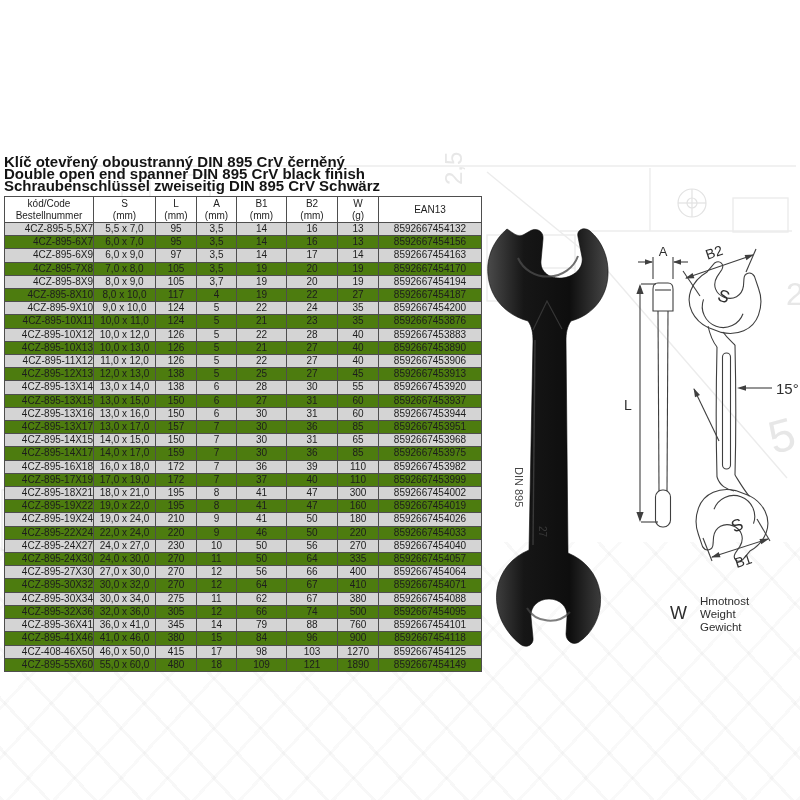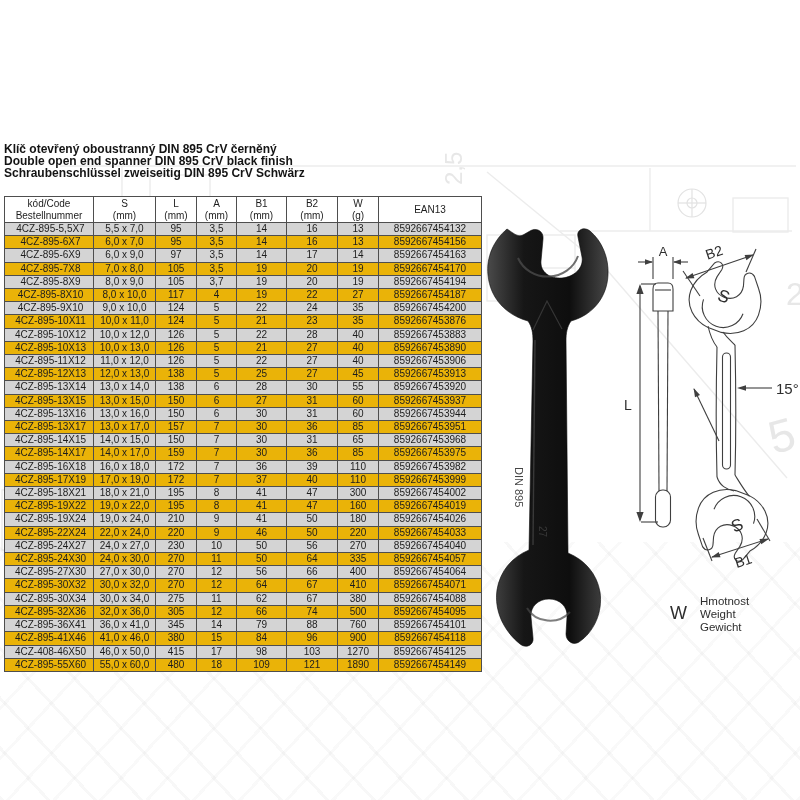--- a/index.html
+++ b/index.html
@@ -5,33 +5,33 @@
   html,body{margin:0;padding:0;}
   #canvas{position:relative;width:800px;height:800px;background:#ffffff;overflow:hidden;
           font-family:"Liberation Sans",sans-serif;}
   
   #watermark-svg{position:absolute;left:0;top:0;z-index:0;}
   #plate-texture{position:absolute;left:0;top:542px;width:800px;height:258px;z-index:0;
     background:
       repeating-linear-gradient(47deg, rgba(110,110,110,.05) 0 3px, transparent 3px 34px),
       repeating-linear-gradient(-47deg, rgba(110,110,110,.04) 0 3px, transparent 3px 34px);}
   
-  #titles{position:absolute;left:4px;top:144px;z-index:2;font-weight:bold;
-          font-size:12px;line-height:11.9px;color:#141414;letter-spacing:0;}
+  #titles{position:absolute;left:4px;top:156px;z-index:2;font-weight:bold;
+          font-size:15px;line-height:11.9px;color:#141414;letter-spacing:0;}
   
   #spec-table{position:absolute;left:4px;top:196px;z-index:2;border-collapse:collapse;
               table-layout:fixed;width:477px;font-size:10px;color:#1d1d1d;
               border:1px solid #3f3f3f;background:#fff;padding-left:36px;}
   #spec-table th,#spec-table td{border:1px solid #4e4e4e;padding:0;text-align:center;
               font-weight:normal;white-space:nowrap;overflow:hidden;}
   #spec-table thead th{height:25px;vertical-align:middle;background:#ffffff;line-height:11.5px;}
   #spec-table tbody td{height:12.2px;line-height:12.2px;}
   #spec-table tbody tr.g{background:#d4d4d4;}
-  #spec-table tbody tr.w{background:#eab308;}
-  #spec-table td.c-code{text-align:center;padding-left:3px;}
+  #spec-table tbody tr.w{background:#4d7c0f;}
+  #spec-table td.c-code{text-align:right;padding-left:3px;}
   
   #right-panel{position:absolute;left:440px;top:140px;z-index:3;}
   .dim{stroke:#3f3f3f;stroke-width:1.1;fill:none;}
   .dimfill{fill:#3f3f3f;stroke:none;}
   .dimtext{fill:#2e2e2e;font-family:"Liberation Sans",sans-serif;}
   .wm{stroke:#ececec;stroke-width:1.4;fill:none;}
   .wm2{stroke:#e2e2e2;stroke-width:1.2;fill:none;}
   .wmtext{fill:#e7e7e7;font-family:"Liberation Sans",sans-serif;}
 </style>
 </head>

